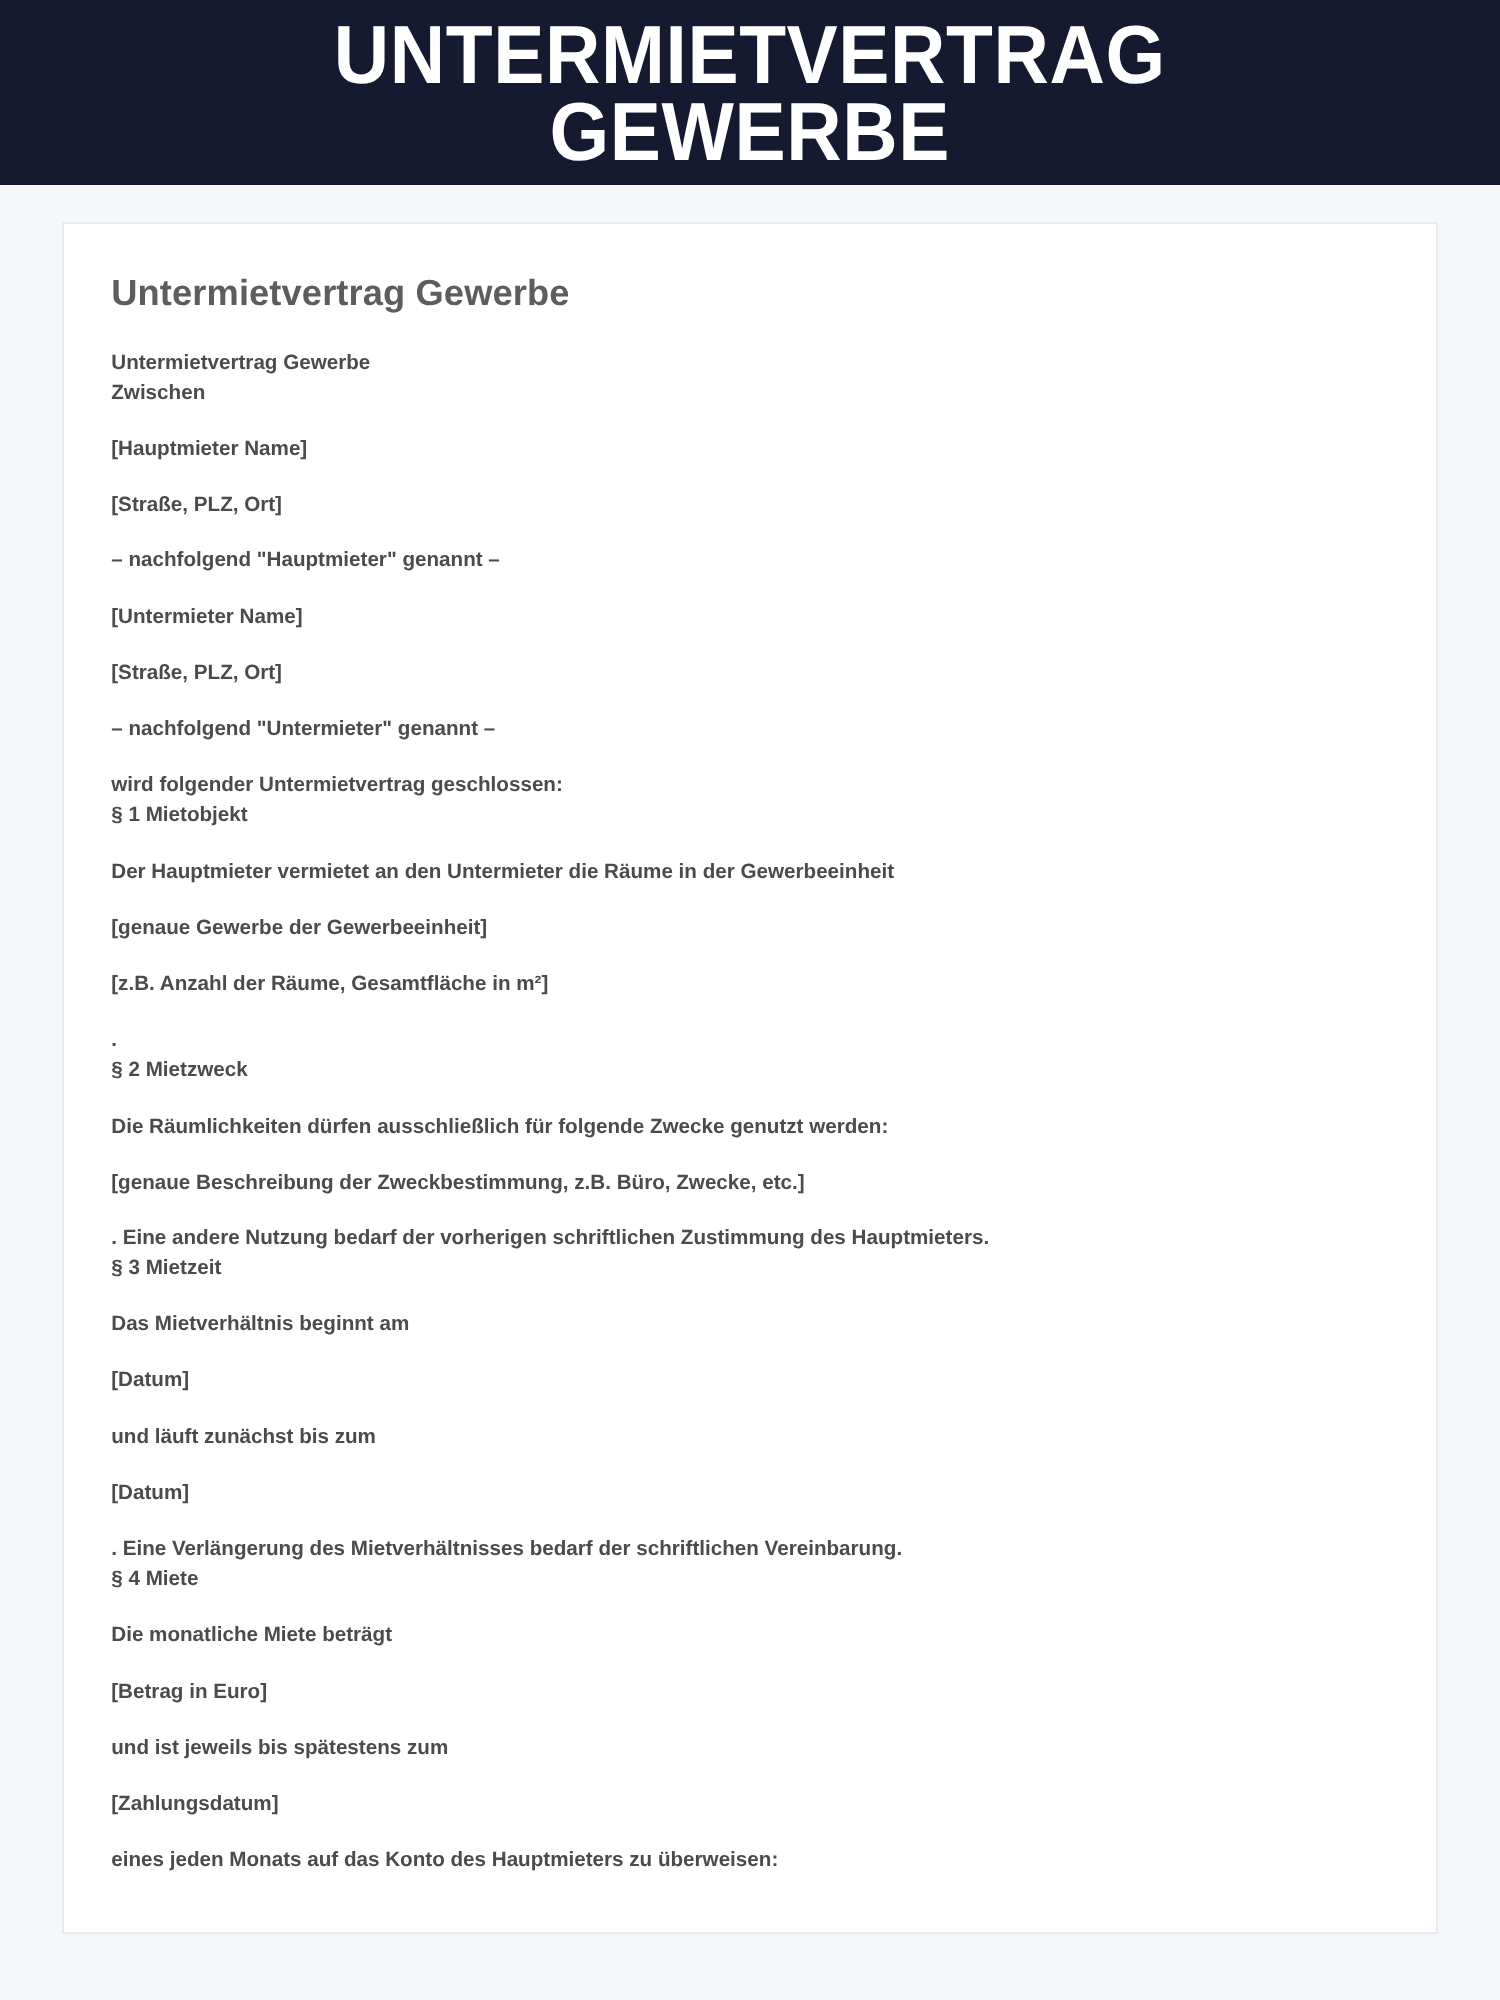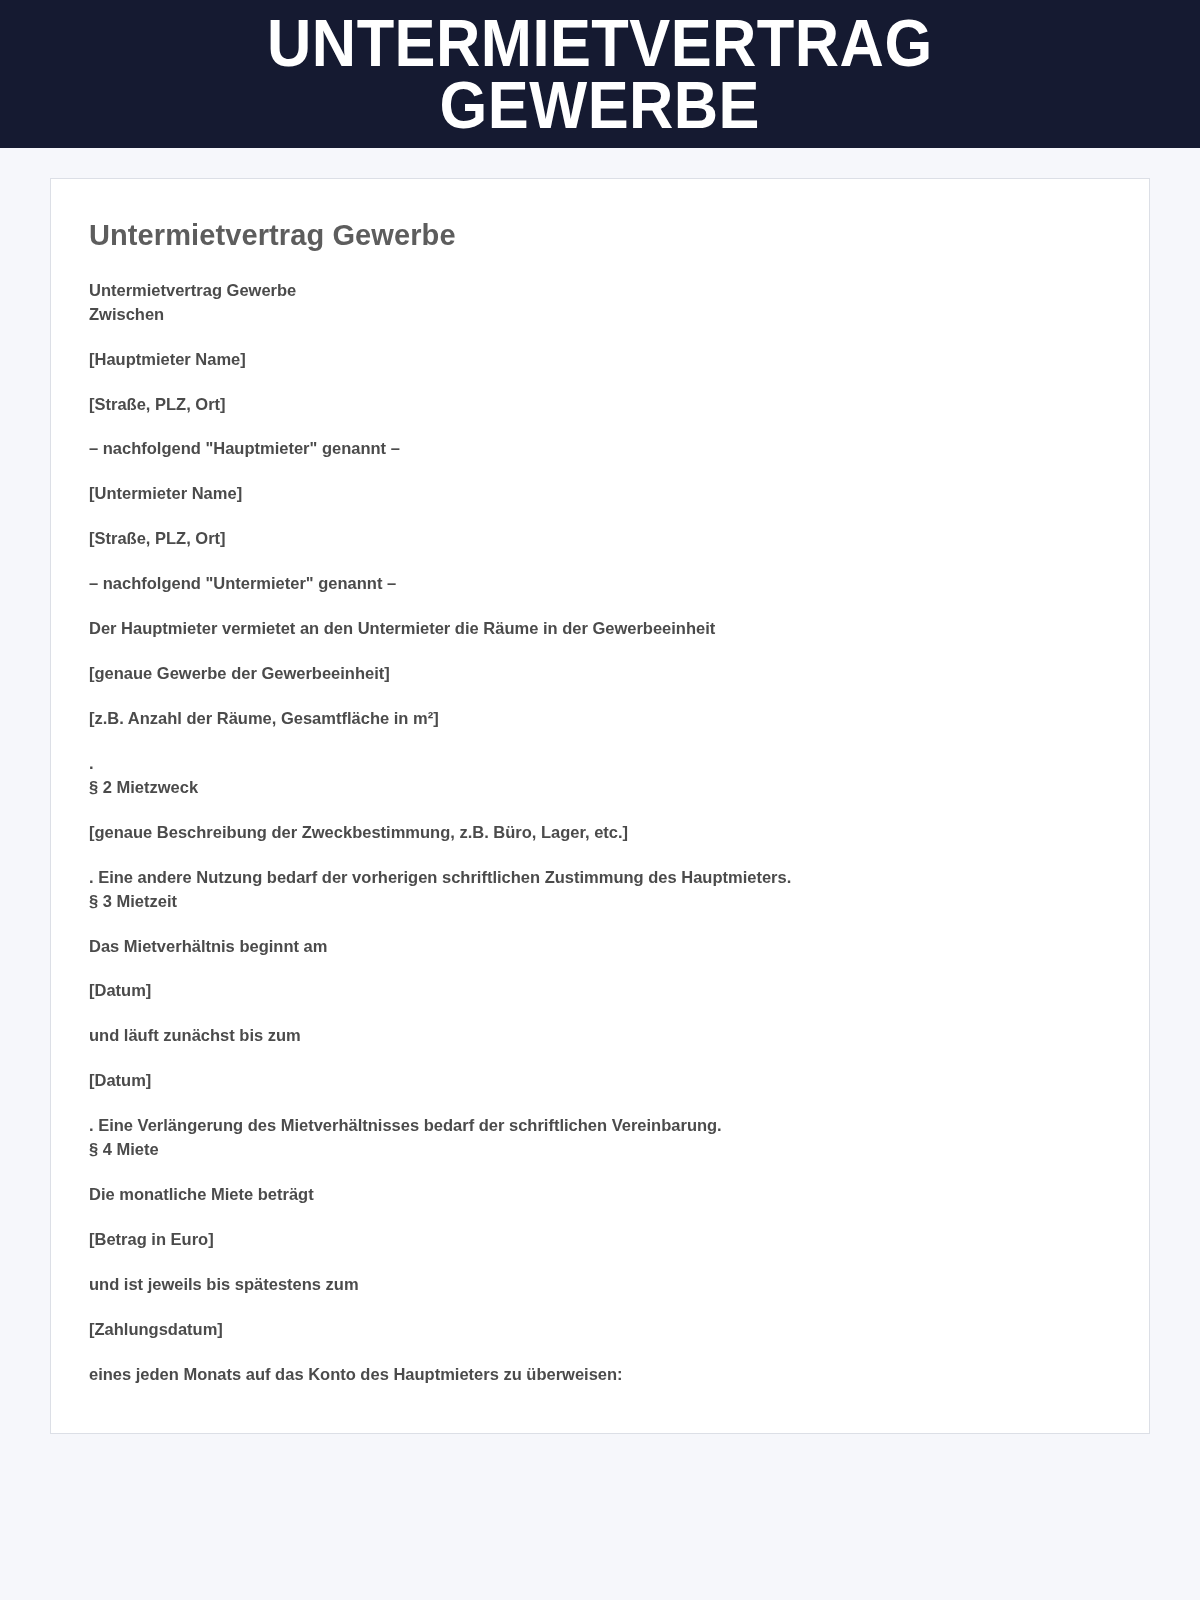--- a/index.html
+++ b/index.html
@@ -106,26 +106,29 @@
       <h2 class="doc-title">Untermietvertrag Gewerbe</h2>
       <div class="doc-body" id="doc-body">
           <p>Untermietvertrag Gewerbe
  Zwischen</p>
           <p> [Hauptmieter Name]</p>
           <p> [Straße, PLZ, Ort]</p>
           <p> – nachfolgend "Hauptmieter" genannt –</p>
           <p> [Untermieter Name]</p>
           <p> [Straße, PLZ, Ort]</p>
           <p> – nachfolgend "Untermieter" genannt –</p>
+          <p> wird folgender Untermietvertrag geschlossen:
+ § 1 Mietobjekt</p>
           <p> Der Hauptmieter vermietet an den Untermieter die Räume in der Gewerbeeinheit</p>
           <p> [genaue Gewerbe der Gewerbeeinheit]</p>
           <p> [z.B. Anzahl der Räume, Gesamtfläche in m²]</p>
           <p> .
  § 2 Mietzweck</p>
-          <p> [genaue Beschreibung der Zweckbestimmung, z.B. Büro, Lager, etc.]</p>
+          <p> Die Räumlichkeiten dürfen ausschließlich für folgende Zwecke genutzt werden:</p>
+          <p> [genaue Beschreibung der Zweckbestimmung, z.B. Büro, Zwecke, etc.]</p>
           <p>. Eine andere Nutzung bedarf der vorherigen schriftlichen Zustimmung des Hauptmieters.
  § 3 Mietzeit</p>
           <p> Das Mietverhältnis beginnt am</p>
           <p> [Datum]</p>
           <p> und läuft zunächst bis zum</p>
           <p> [Datum]</p>
           <p>. Eine Verlängerung des Mietverhältnisses bedarf der schriftlichen Vereinbarung.
  § 4 Miete</p>
           <p> Die monatliche Miete beträgt</p>
           <p> [Betrag in Euro]</p>

